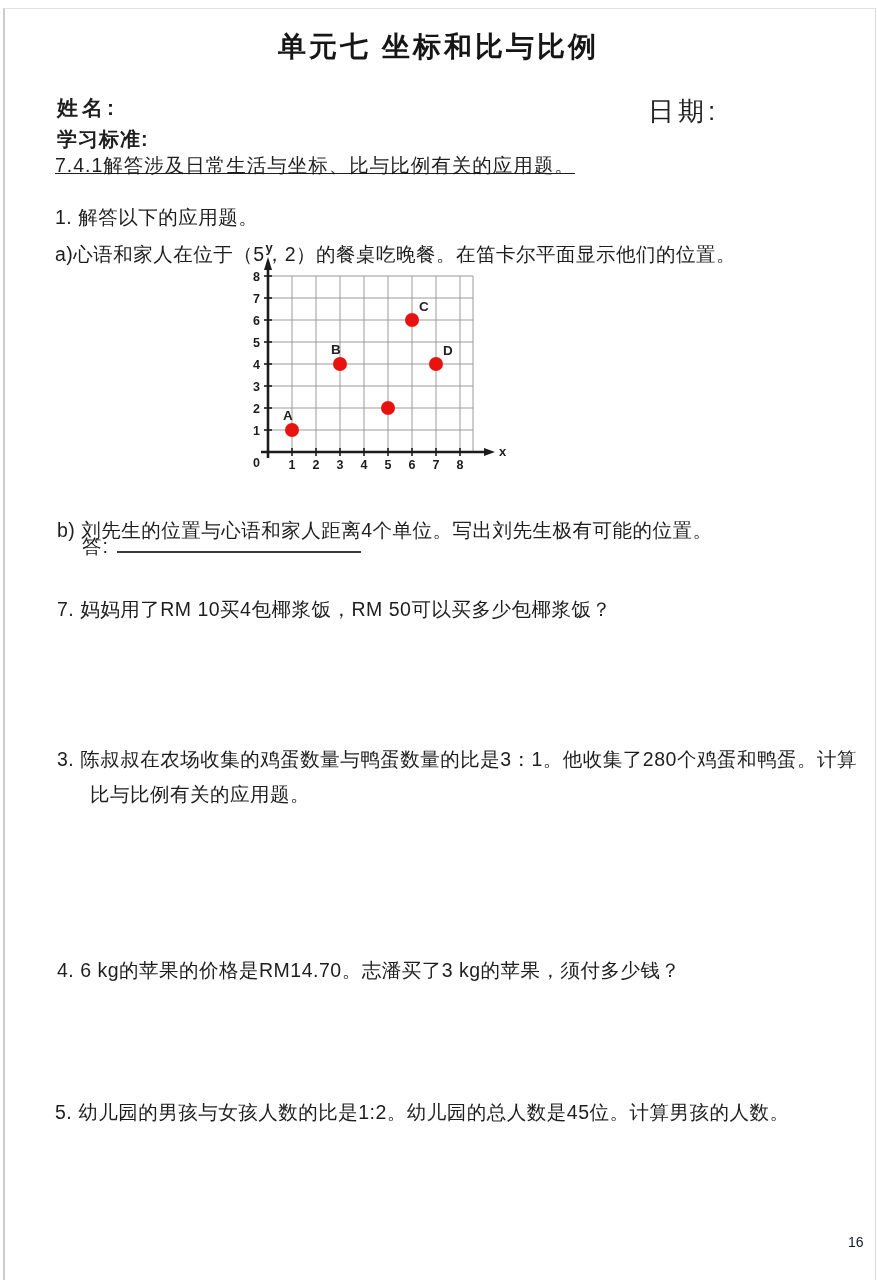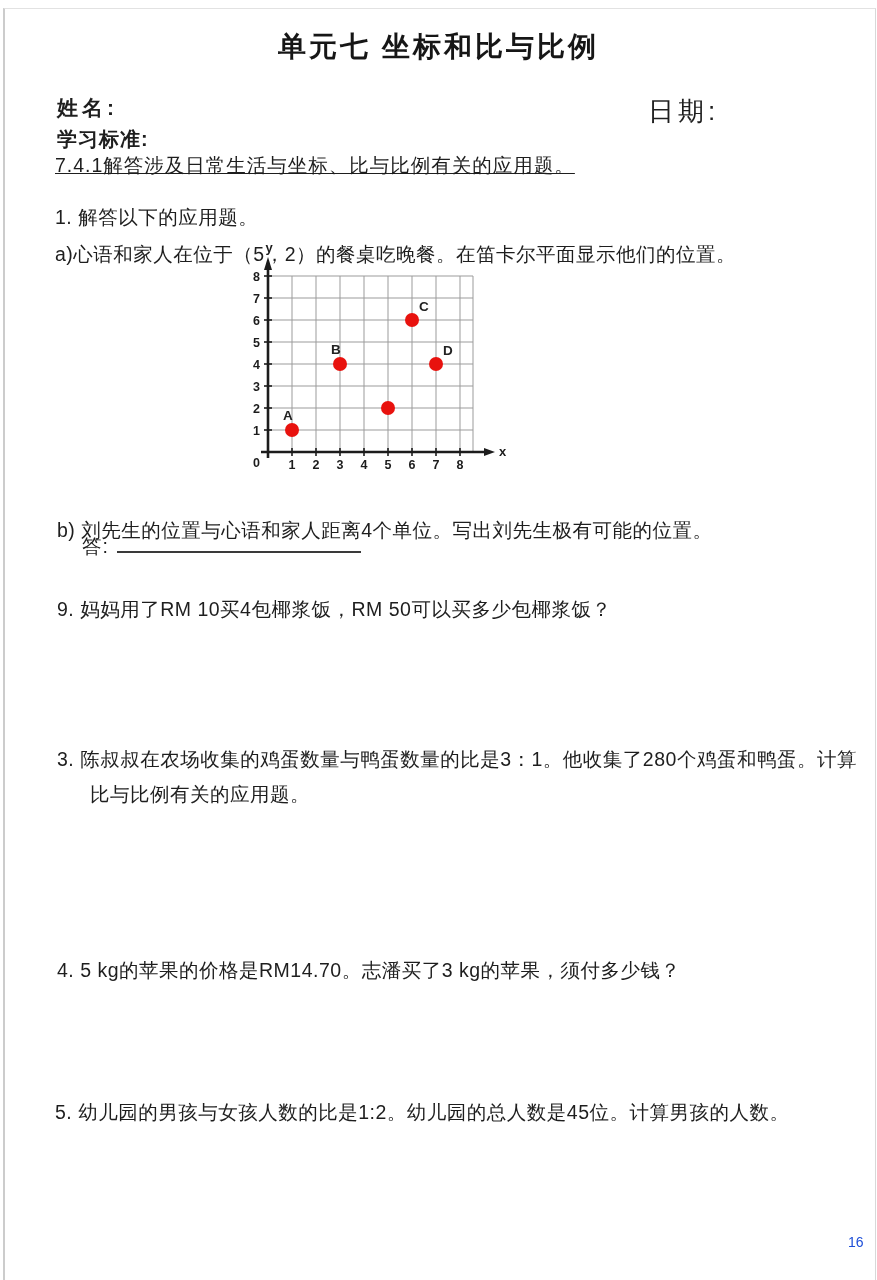--- a/index.html
+++ b/index.html
@@ -30,21 +30,21 @@
   .answer-row{position:absolute;left:82px;top:533px;font-size:19.5px;letter-spacing:1px;}
   .answer-blank{
     display:inline-block;width:244px;height:17px;margin-left:8px;
     border-bottom:2px solid #3a3a3a;vertical-align:baseline;
   }
   .q2{left:57px;top:596px;}
   .q3-l1{left:57px;top:746px;}
   .q3-l2{left:90px;top:781px;}
   .q4{left:57px;top:957px;}
   .q5{left:55px;top:1099px;}
-  .page-number{position:absolute;left:848px;top:1234px;font-size:14px;color:#1d4ed8;}
+  .page-number{position:absolute;left:848px;top:1234px;font-size:14px;color:#0f172a;}
   .tick{font-family:"Liberation Sans",sans-serif;font-size:12.5px;font-weight:bold;fill:#1c1c1c;}
   .axis-label{font-family:"Liberation Sans",sans-serif;font-size:13px;font-weight:bold;fill:#1c1c1c;}
   .pt-label{font-family:"Liberation Sans",sans-serif;font-size:13.5px;font-weight:600;fill:#222222;}
 </style>
 </head>
 <body>
 
 <div>
   <div class="scan-frame"></div>
 
@@ -126,20 +126,20 @@
       <circle cx="186" cy="124" r="7" fill="#e8120e"></circle>
       <text x="193" y="115" class="pt-label">D</text>
     </svg>
 
   <div class="q q1b">b) 刘先生的位置与心语和家人距离4个单位。写出刘先生极有可能的位置。</div>
 
   <div class="answer-row">
     <span>答:</span><span class="answer-blank"></span>
   </div>
 
-  <div class="q q2">9. 妈妈用了RM 10买4包椰浆饭，RM 50可以买多少包椰浆饭？</div>
+  <div class="q q2">7. 妈妈用了RM 10买4包椰浆饭，RM 50可以买多少包椰浆饭？</div>
   <div class="q q3-l1">3. 陈叔叔在农场收集的鸡蛋数量与鸭蛋数量的比是3：1。他收集了280个鸡蛋和鸭蛋。计算</div>
   <div class="q q3-l2">比与比例有关的应用题。</div>
-  <div class="q q4">4. 5 kg的苹果的价格是RM14.70。志潘买了3 kg的苹果，须付多少钱？</div>
+  <div class="q q4">4. 6 kg的苹果的价格是RM14.70。志潘买了3 kg的苹果，须付多少钱？</div>
   <div class="q q5">5. 幼儿园的男孩与女孩人数的比是1:2。幼儿园的总人数是45位。计算男孩的人数。</div>
 
   <div class="page-number">16</div>
 </div>
 
 </body></html>

